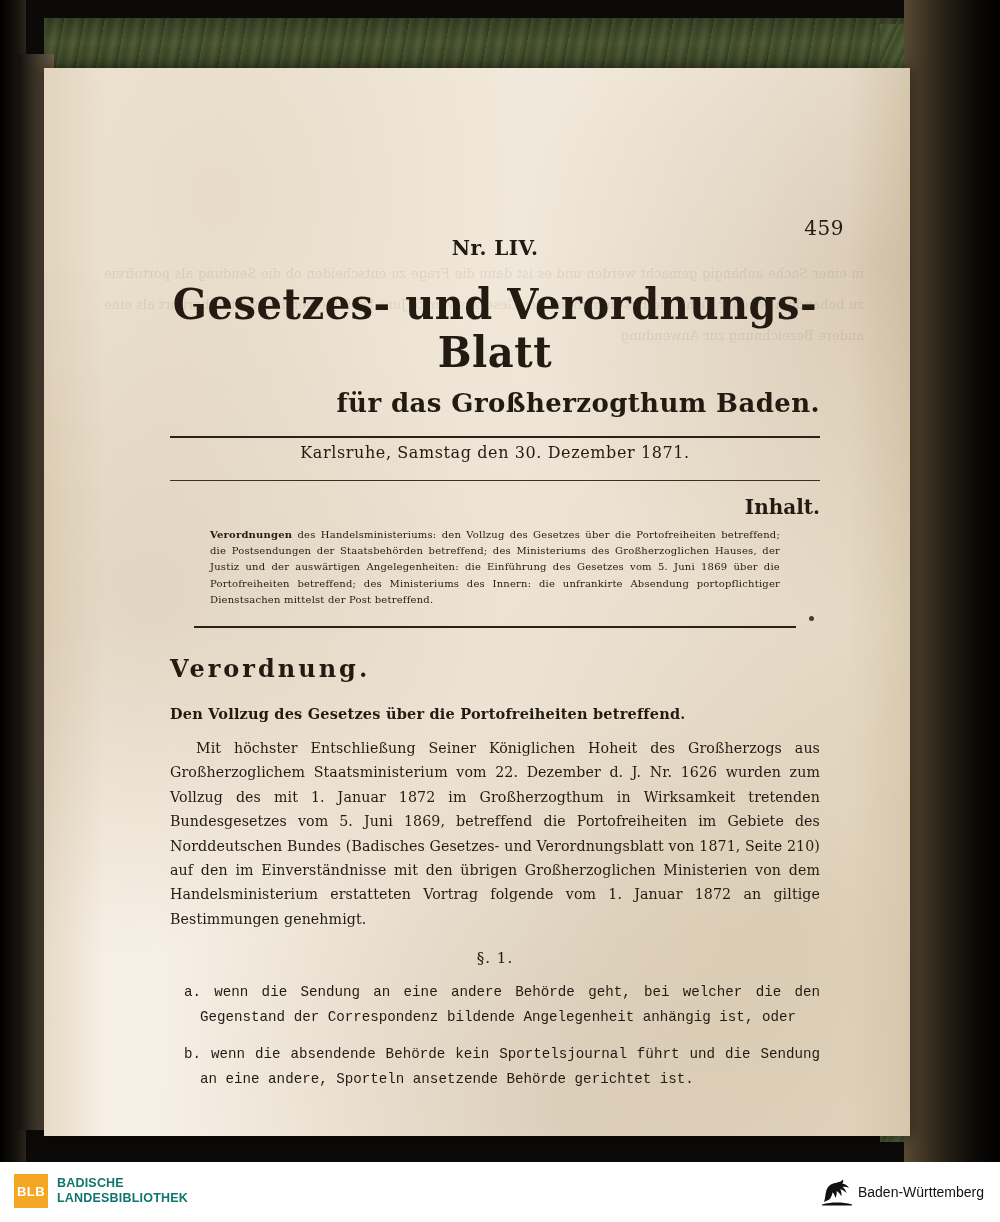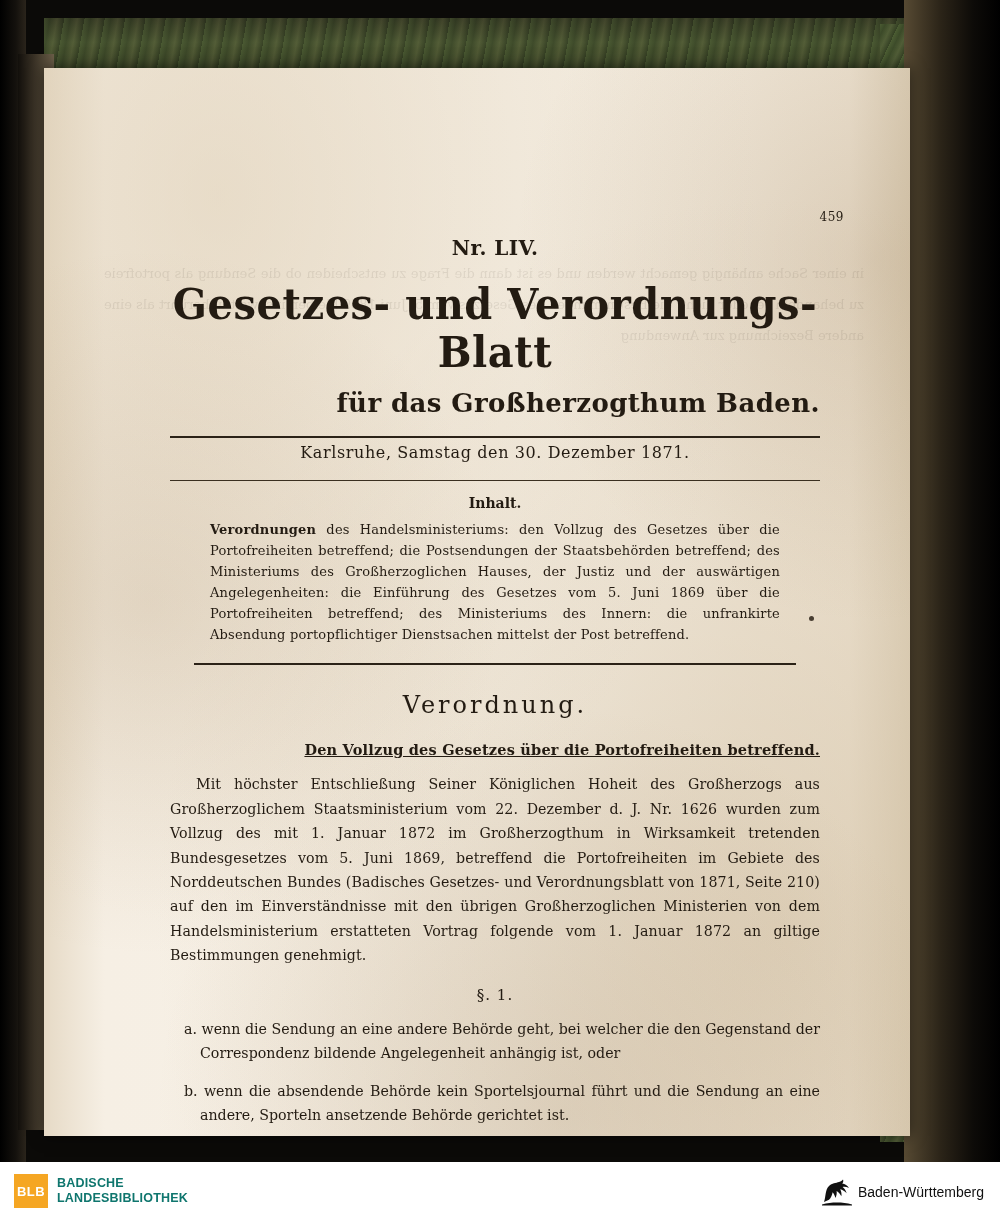--- a/index.html
+++ b/index.html
@@ -99,22 +99,22 @@
   .content {
     position: absolute;
     left: 126px;
     top: 130px;
     width: 650px;
     color: #231b12;
   }
   .folio {
     position: absolute;
     right: -24px;
-    top: 12px;
-    font-size: 12px;
+    top: 18px;
+    font-size: 20px;
     letter-spacing: .5px;
     font-family: "DejaVu Serif", serif;
     color: #241c12;
   }
   .issue-no {
     text-align: center;
     font-size: 20px;
     margin-top: 38px;
     letter-spacing: .4px;
     font-weight: bold;
@@ -142,48 +142,46 @@
     margin: 18px 0 0 0;
   }
   .rule.thin { height: 1px; background: #3a2f20; }
   .dateline {
     text-align: center;
     font-size: 16px;
     margin-top: 5px;
     letter-spacing: .6px;
   }
   .inhalt-head {
-    text-align: center;
-    font-weight: bold;
-    font-size: 14px;
+    text-align: right;
+    font-weight: bold;
+    font-size: 20px;
     margin-top: 14px;
   }
   .inhalt-body {
-    font-size: 13px;
+    font-size: 10px;
     line-height: 1.62;
     text-align: justify;
     margin: 8px 40px 0 40px;
     letter-spacing: .2px;
   }
   .inhalt-body b { font-weight: bold; }
   .rule-wrap { margin: 14px 24px 0 24px; }
   .section-title {
-    text-align: center;
     font-size: 24px;
     letter-spacing: 3px;
     margin-top: 26px;
-    font-weight: normal;
+    font-weight: bold;
   }
   .subject {
-    text-align: right;
+    text-align: left;
     font-size: 14.5px;
     font-weight: bold;
     margin-top: 22px;
     letter-spacing: .2px;
-    text-decoration: underline;
   }
   p.body {
     font-size: 14.2px;
     line-height: 1.72;
     text-align: justify;
     margin: 14px 0 0 0;
     text-indent: 26px;
     letter-spacing: .1px;
     hyphens: none;
   }
@@ -198,20 +196,21 @@
     margin: 6px 0 0 0;
     padding: 0;
   }
   ul.lettered li {
     font-size: 14.2px;
     line-height: 1.72;
     text-align: justify;
     padding-left: 30px;
     text-indent: -16px;
     margin-top: 13px;
+    font-family: Liberation Mono, monospace;
   }
   .sidedot {
     position: absolute;
     right: 96px;
     top: 548px;
     width: 5px; height: 5px;
     border-radius: 50%;
     background: #2b2217;
     opacity: .85;
   }

